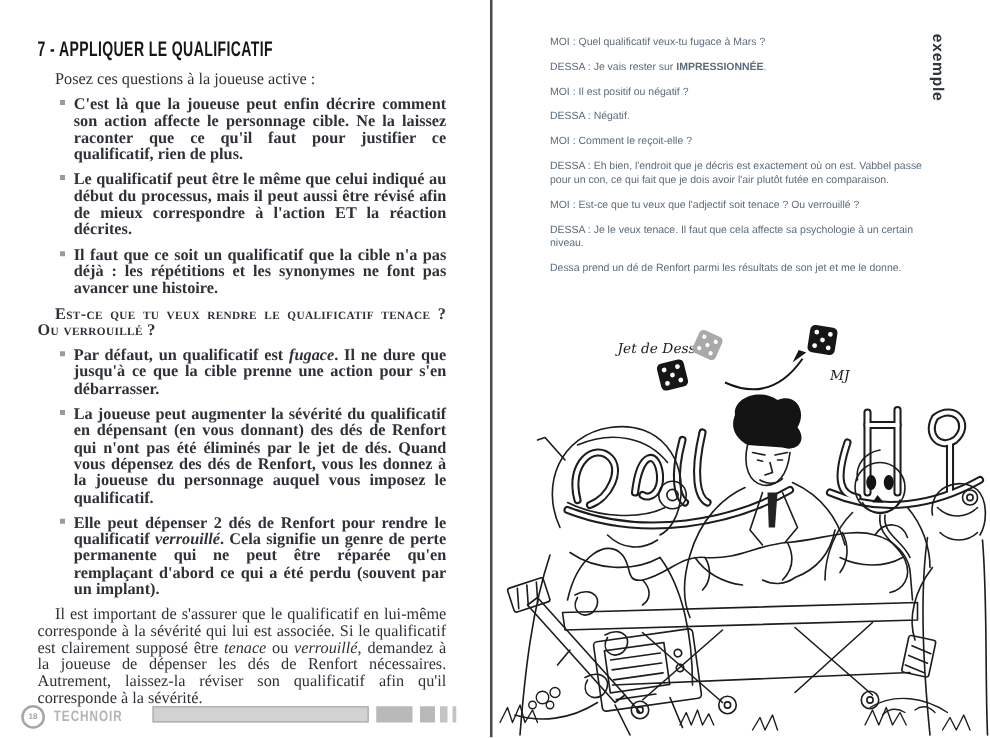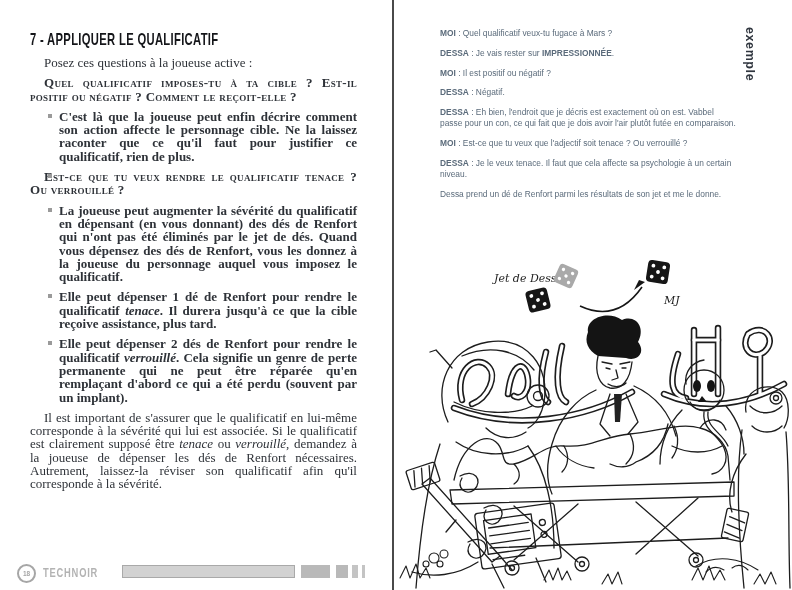--- a/index.html
+++ b/index.html
@@ -40,52 +40,51 @@
   #bar-2{left:336px;width:12px;background:#b9b9b9;}
   #bar-3{left:352px;width:6px;background:#c4c4c4;}
   #bar-4{left:362px;width:3px;background:#c4c4c4;}
 
   
   .dialogue{
     position:absolute;left:440px;top:28px;width:298px;
     font-family:"Liberation Sans", sans-serif;font-size:8.4px;line-height:11.3px;color:#5b6b7b;
   }
   .dlg-line{margin:0 0 8.5px 0;}
-  .spk{font-weight:700;}
+  .spk{font-weight:400;}
   .example-label{
     position:absolute;left:743px;top:27px;writing-mode:vertical-rl;
     font-family:"Liberation Sans", sans-serif;font-weight:700;font-size:12.5px;
     color:#30363f;letter-spacing:.6px;
   }
   .dice-svg{position:absolute;left:478px;top:256px;}
   .hand{font-family:"DejaVu Serif", serif;font-style:italic;font-size:11px;fill:#1d1d1d;}
   .scene-svg{position:absolute;left:396px;top:296px;}
 </style>
 </head>
 <body>
 
 <div class="spine"></div>
 
 <div class="left-page">
   <h1>7 - APPLIQUER LE QUALIFICATIF</h1>
   <p class="indent">Posez ces questions à la joueuse active :</p>
-  <p class="q">Quel qualificatif imposes-tu à ta cible ? Est-il positif ou négatif ? Comment le reçoit-elle ?</p>
   <ul class="bullets" id="bullets1">
   <li><span class="bullet-sq"></span><span class="bullet-text">C'est là que la joueuse peut enfin décrire comment son action affecte le personnage cible. Ne la laissez raconter que ce qu'il faut pour justifier ce qualificatif, rien de plus.</span></li>
 
-
-  <li><span class="bullet-sq"></span></li>
+  <li><span class="bullet-sq"></span><span class="bullet-text">Le qualificatif peut être le même que celui indiqué au début du processus, mais il peut aussi être révisé afin de mieux correspondre à l'action ET la réaction décrites.</span></li>
+
+  <li><span class="bullet-sq"></span><span class="bullet-text">Il faut que ce soit un qualificatif que la cible n'a pas déjà : les répétitions et les synonymes ne font pas avancer une histoire.</span></li>
 </ul>
   <p class="q">Est-ce que tu veux rendre le qualificatif tenace ? Ou verrouillé ?</p>
   <ul class="bullets" id="bullets2">
-  <li><span class="bullet-sq"></span></li>
+  <li><span class="bullet-sq"></span><span class="bullet-text">Par défaut, un qualificatif est <i>fugace</i>. Il ne dure que jusqu'à ce que la cible prenne une action pour s'en débarrasser.</span></li>
 
   <li><span class="bullet-sq"></span><span class="bullet-text">La joueuse peut augmenter la sévérité du qualificatif en dépensant (en vous donnant) des dés de Renfort qui n'ont pas été éliminés par le jet de dés. Quand vous dépensez des dés de Renfort, vous les donnez à la joueuse du personnage auquel vous imposez le qualificatif.</span></li>
 
-  <li><span class="bullet-sq"></span><span class="bullet-text">Elle peut dépenser 1 dé de Renfort pour rendre le qualificatif <i>tenace</i>. Il durera jusqu'à ce que la cible reçoive assistance, plus tard.</span></li>
 
   <li><span class="bullet-sq"></span><span class="bullet-text">Elle peut dépenser 2 dés de Renfort pour rendre le qualificatif <i>verrouillé</i>. Cela signifie un genre de perte permanente qui ne peut être réparée qu'en remplaçant d'abord ce qui a été perdu (souvent par un implant).</span></li>
 </ul>
   <p class="indent" id="closing">Il est important de s'assurer que le qualificatif en lui-même corresponde à la sévérité qui lui est associée. Si le qualificatif est clairement supposé être <i>tenace</i> ou <i>verrouillé</i>, demandez à la joueuse de dépenser les dés de Renfort nécessaires. Autrement, laissez-la réviser son qualificatif afin qu'il corresponde à la sévérité.</p>
 </div>
 
 <div class="pg-circle">18</div>
 <div class="brand">TECHNOIR</div>
 <div class="fbar" id="bar-long"></div>
 <div class="fbar" id="bar-1"></div>
@@ -97,20 +96,21 @@
 
 <div class="dialogue" id="dialogue">
   <p class="dlg-line"><b class="spk">MOI</b><span class="sep"> : </span><span class="dlg-text">Quel qualificatif veux-tu fugace à Mars ?</span></p>
 
   <p class="dlg-line"><b class="spk">DESSA</b><span class="sep"> : </span><span class="dlg-text">Je vais rester sur <b>IMPRESSIONNÉE</b>.</span></p>
 
   <p class="dlg-line"><b class="spk">MOI</b><span class="sep"> : </span><span class="dlg-text">Il est positif ou négatif ?</span></p>
 
   <p class="dlg-line"><b class="spk">DESSA</b><span class="sep"> : </span><span class="dlg-text">Négatif.</span></p>
 
+  <p class="dlg-line"><b class="spk">MOI</b><span class="sep"> : </span><span class="dlg-text">Comment le reçoit-elle ?</span></p>
 
   <p class="dlg-line"><b class="spk">DESSA</b><span class="sep"> : </span><span class="dlg-text">Eh bien, l'endroit que je décris est exactement où on est. Vabbel passe pour un con, ce qui fait que je dois avoir l'air plutôt futée en comparaison.</span></p>
 
   <p class="dlg-line"><b class="spk">MOI</b><span class="sep"> : </span><span class="dlg-text">Est-ce que tu veux que l'adjectif soit tenace ? Ou verrouillé ?</span></p>
 
   <p class="dlg-line"><b class="spk">DESSA</b><span class="sep"> : </span><span class="dlg-text">Je le veux tenace. Il faut que cela affecte sa psychologie à un certain niveau.</span></p>
 
 
   <p class="dlg-line narration"><span class="dlg-text">Dessa prend un dé de Renfort parmi les résultats de son jet et me le donne.</span></p>
 </div>

